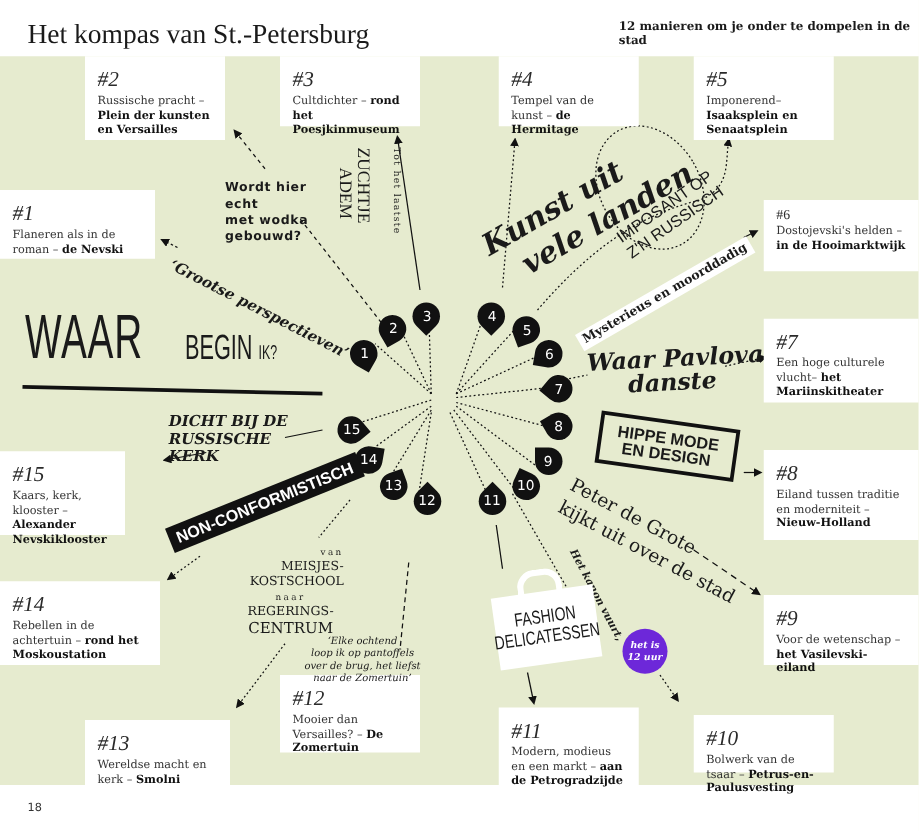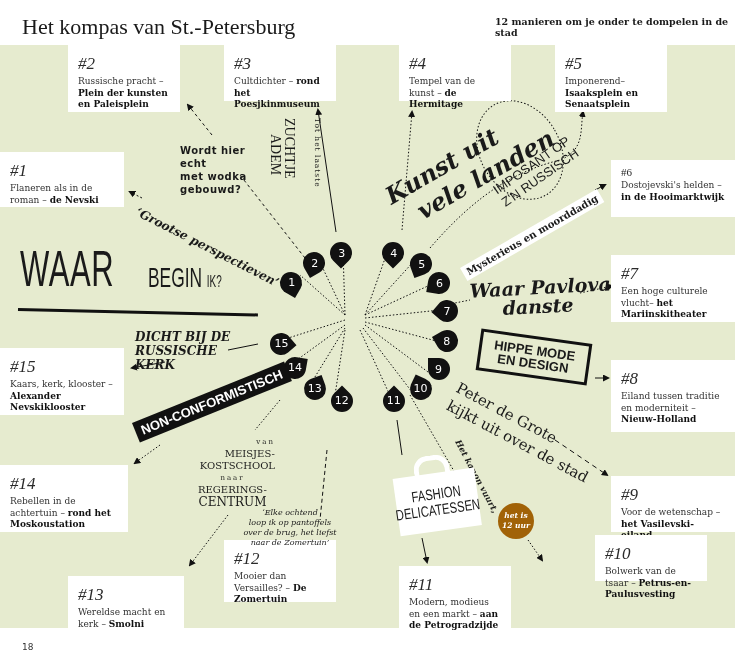--- a/index.html
+++ b/index.html
@@ -100,21 +100,21 @@
     <ellipse cx="520" cy="150" rx="40" ry="52" transform="rotate(-30 520 150)" stroke-dasharray="1.5,2"></ellipse>
   </g>
 </svg>
 
 <div class="card" style="left:0;top:152px;width:124px;height:55px;">
   <div class="num">#1</div>
   <div class="desc"><span>Flaneren als in de roman – </span><b>de Nevski</b></div>
 </div>
 <div class="card" style="left:68px;top:45px;width:112px;height:67px;">
   <div class="num">#2</div>
-  <div class="desc"><span>Russische pracht – </span><b>Plein der kunsten en Paleisplein</b></div>
+  <div class="desc"><span>Russische pracht – </span><b>Plein der kunsten en Versailles</b></div>
 </div>
 <div class="card" style="left:224px;top:45px;width:112px;height:56px;">
   <div class="num">#3</div>
   <div class="desc"><span>Cultdichter – </span><b>rond het Poesjkinmuseum</b></div>
 </div>
 <div class="card" style="left:399px;top:45px;width:112px;height:56px;">
   <div class="num">#4</div>
   <div class="desc"><span>Tempel van de kunst – </span><b>de Hermitage</b></div>
 </div>
 <div class="card" style="left:555px;top:45px;width:112px;height:67px;">
@@ -130,41 +130,41 @@
   <div class="desc"><span>Een hoge culturele vlucht– </span><b>het Mariinskitheater</b></div>
 </div>
 <div class="card" style="left:611px;top:360px;width:124px;height:72px;">
   <div class="num">#8</div>
   <div class="desc"><span>Eiland tussen traditie en moderniteit – </span><b>Nieuw-Holland</b></div>
 </div>
 <div class="card" style="left:611px;top:476px;width:124px;height:56px;">
   <div class="num">#9</div>
   <div class="desc"><span>Voor de wetenschap – </span><b>het Vasilevski-eiland</b></div>
 </div>
-<div class="card" style="left:555px;top:535px;width:112px;height:46px;margin-left:40px;">
+<div class="card" style="left:555px;top:572px;width:112px;height:46px;">
   <div class="num">#10</div>
   <div class="desc"><span>Bolwerk van de tsaar – </span><b>Petrus-en-Paulusvesting</b></div>
 </div>
 <div class="card" style="left:399px;top:566px;width:112px;height:62px;">
   <div class="num">#11</div>
   <div class="desc"><span>Modern, modieus en een markt – </span><b>aan de Petrogradzijde</b></div>
 </div>
 <div class="card" style="left:224px;top:540px;width:112px;height:62px;">
   <div class="num">#12</div>
   <div class="desc"><span>Mooier dan Versailles? – </span><b>De Zomertuin</b></div>
 </div>
 <div class="card" style="left:68px;top:576px;width:116px;height:52px;">
   <div class="num">#13</div>
   <div class="desc"><span>Wereldse macht en kerk – </span><b>Smolni</b></div>
 </div>
 <div class="card" style="left:0;top:465px;width:128px;height:67px;">
   <div class="num">#14</div>
   <div class="desc"><span>Rebellen in de achtertuin – </span><b>rond het Moskoustation</b></div>
 </div>
-<div class="card" style="left:0;top:348px;width:124px;height:67px;">
+<div class="card" style="left:0;top:361px;width:100px;height:67px;">
   <div class="num">#15</div>
   <div class="desc"><span>Kaars, kerk, klooster – </span><b>Alexander Nevskiklooster</b></div>
 </div>
 
 <div class="pin" style="left:280px;top:272px;transform:rotate(-60deg);">
     <span style="transform:rotate(60deg)">1</span>
   </div>
 <div class="pin" style="left:303px;top:252px;transform:rotate(-30deg);">
     <span style="transform:rotate(30deg)">2</span>
   </div>
@@ -248,21 +248,21 @@
   <div>EN DESIGN</div>
 </div>
 
 <div class="callout" style="left:462px;top:378px;font-family:'DejaVu Serif',serif;font-size:15px;line-height:20px;transform:rotate(28deg);transform-origin:left top;">
   <div>Peter de Grote</div>
   <div>kijkt uit over de stad</div>
 </div>
 
 <div class="callout script" style="left:462px;top:438px;font-size:8.5px;transform:rotate(62deg);transform-origin:left top;">Het kanon vuurt,</div>
 
-<div class="callout" style="left:498px;top:503px;width:36px;height:36px;border-radius:50%;background:#a16207;color:#fff;font-family:'DejaVu Serif',serif;font-style:italic;font-weight:bold;font-size:7.5px;line-height:10px;display:flex;flex-direction:column;align-items:center;justify-content:center;">
+<div class="callout" style="left:498px;top:503px;width:36px;height:36px;border-radius:50%;background:#6d28d9;color:#fff;font-family:'DejaVu Serif',serif;font-style:italic;font-weight:bold;font-size:7.5px;line-height:10px;display:flex;flex-direction:column;align-items:center;justify-content:center;">
   <div>het is</div>
   <div>12 uur</div>
 </div>
 
 <div class="callout" style="left:395px;top:455px;width:82px;height:76px;transform:rotate(-8deg);">
   <div style="position:absolute;left:22px;top:0;width:26px;height:20px;border:5px solid #fff;border-bottom:none;border-radius:14px 14px 0 0;"></div>
   <div style="position:absolute;left:0;top:18px;width:82px;height:58px;background:#fff;display:flex;flex-direction:column;align-items:center;justify-content:center;font-family:'Liberation Sans',sans-serif;font-size:15px;line-height:16px;">
     <div style="transform:scaleX(0.75);">FASHION</div>
     <div style="transform:scaleX(0.75);">DELICATESSEN</div>
   </div>

